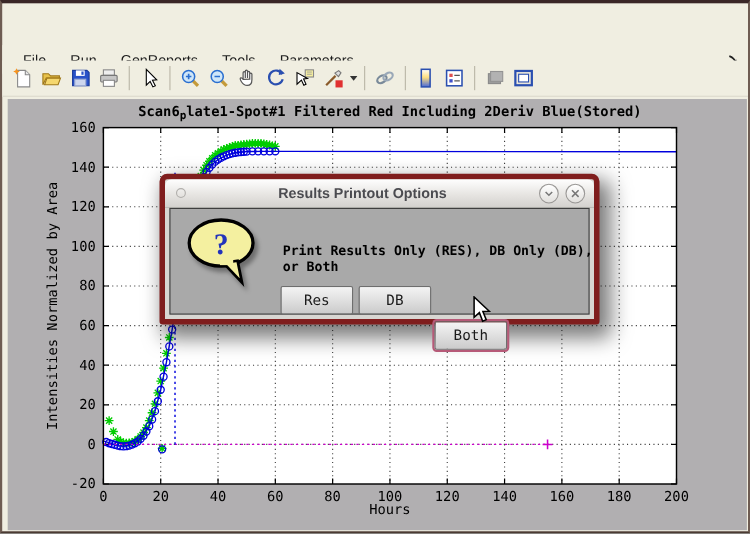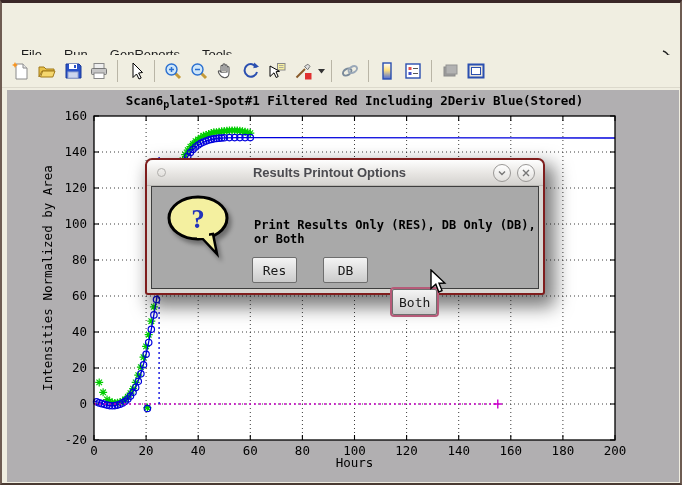--- a/index.html
+++ b/index.html
@@ -43,60 +43,61 @@
   .tcaret{width:10px;height:26px;display:flex;align-items:center;justify-content:center;}
   
   .figure{
     position:absolute;left:5px;top:87px;width:672px;height:392px;
     background:#b1afb1;z-index:1;
   }
   #chart-svg{position:absolute;left:0;top:0;width:682px;height:485px;z-index:2;pointer-events:none;}
   
   .dialog{
     position:absolute;left:143px;top:155px;width:400px;height:137px;z-index:5;
-    background:#d8d6d2;border:2px solid #7f1d1d;border-radius:7px 7px 3px 3px;
+    background:#d8d6d2;border:5px solid #7f1d1d;border-radius:7px 7px 3px 3px;
     box-shadow:7px 9px 18px 3px rgba(15,15,15,.55);
   }
   .dlg-titlebar{
     position:absolute;left:0;top:0;width:100%;height:26px;
     background:linear-gradient(#fefefe,#e7e5e2 55%,#d4d2cf);
     border-radius:6px 6px 0 0;border-bottom:1px solid #bab8b4;
     display:flex;align-items:center;
   }
   .dlg-title{flex:1;text-align:center;font-size:13px;font-weight:bold;color:#4b4b50;}
   .dlg-body{
     position:absolute;left:4px;right:4px;top:26px;bottom:4px;
     background:#a9a9a9;border:1px solid #3e3e3e;
   }
   .bubble{position:absolute;left:12px;top:5px;filter:drop-shadow(3px 4px 2px rgba(0,0,0,.35));}
   .dlg-msg{
     position:absolute;left:102px;top:31px;width:285px;
     font-family:"DejaVu Sans Mono",monospace;font-size:12px;font-weight:bold;color:#000000;
   }
   .dlg-btn{
-    position:absolute;top:70px;width:45px;height:26px;
+    position:absolute;top:70px;width:66px;height:26px;
     background:linear-gradient(#f4f4f4,#cbcbcb);
     border:1px solid #6e6e6e;border-radius:2px;
     font-family:"DejaVu Sans Mono",monospace;font-size:13px;color:#1a1a1a;
   }
   .dlg-btn.focused{box-shadow:0 0 0 2px #b65a78;}
   .btn-res{left:100px;} .btn-db{left:171px;} .btn-both{left:240px;margin-top:32px;}
   .cursor-svg{position:absolute;left:428px;top:266px;z-index:9;}
 </style>
 </head>
 <body>
 
 <div class="window">
 
 
   <div class="menubar">
     <span class="menu-item">File</span>
     <span class="menu-item">Run</span>
     <span class="menu-item">GenReports</span>
     <span class="menu-item">Tools</span>
+    <span class="menu-item">Parameters</span>
     <span class="menu-overflow">
       <svg width="10" height="10" viewBox="0 0 10 10">
           <path d="M1 2c3 1 5 3 6 6" fill="none" stroke="#222" stroke-width="1.5"></path>
           <polygon points="8,9 3.6,8.2 7.4,5.2" fill="#222"></polygon>
         </svg>
     </span>
   </div>
 
   <div class="toolbar">
     <div class="tbtn">

